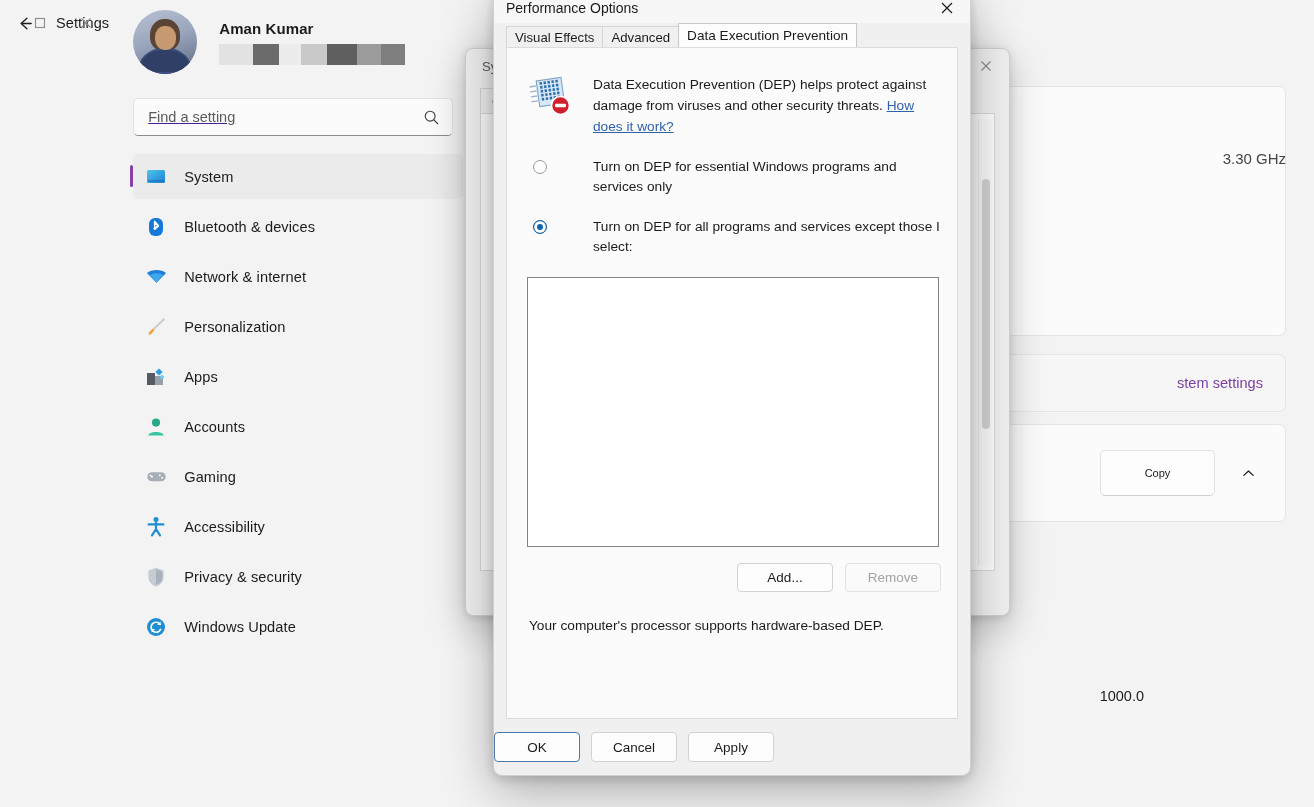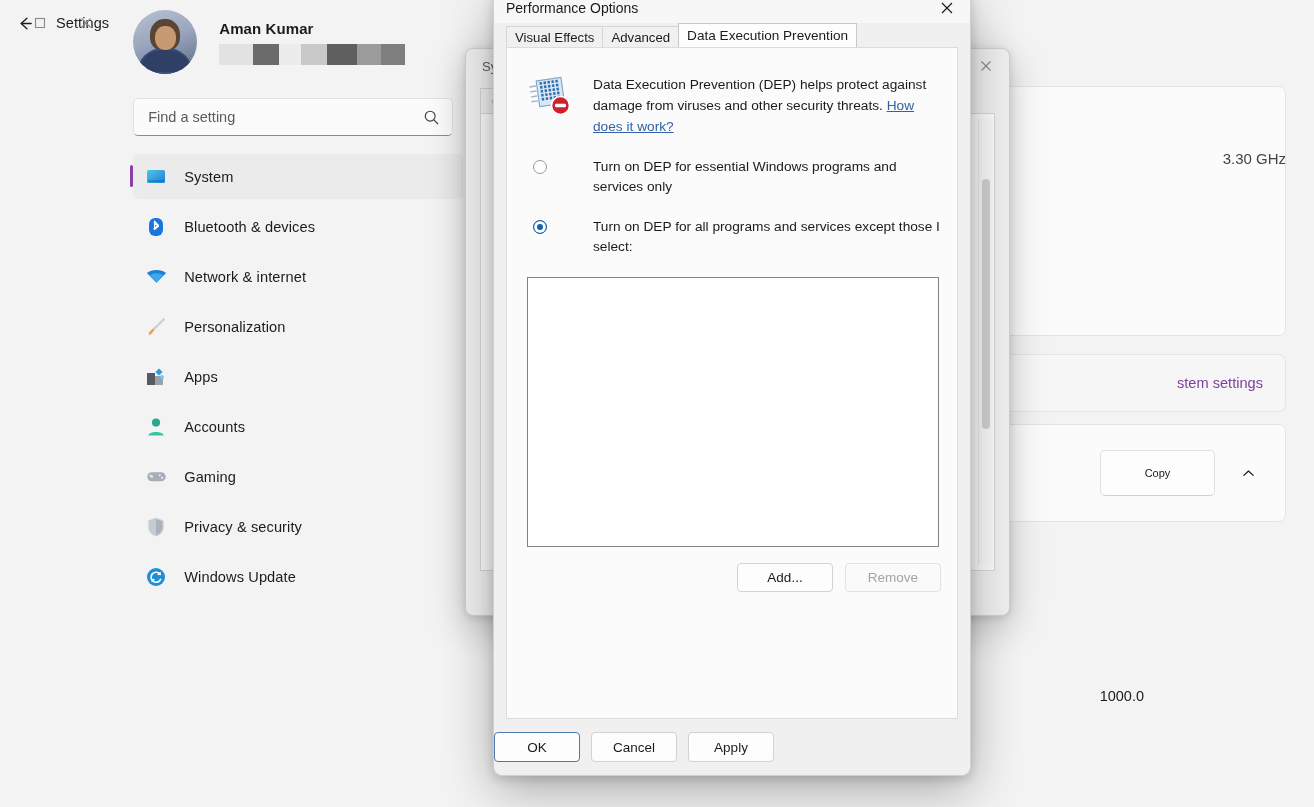--- a/index.html
+++ b/index.html
@@ -92,21 +92,21 @@
   .search-box {
     height: 38px; border-radius: 5px;
     background: #fbfbfb;
     border: 1px solid #e1e1e1;
     border-bottom: 1px solid #8c8c8c;
     display: flex; align-items: center;
     padding: 0 12px 0 14px;
   }
   .search-input {
     flex: 1; border: 0; outline: 0; background: transparent;
-    font-family: inherit; font-size: 14.5px; color: #b91c1c;
+    font-family: inherit; font-size: 14.5px; color: #4c1d95; text-decoration: underline;
   }
   .search-input::placeholder { color: #5b5b5b; }
   .search-icon { color: #3b3b3b; display: flex; }
 
   .navlist { padding: 8px 4px 0 14px; }
   .nav-item {
     height: 45px; display: flex; align-items: center;
     border-radius: 5px; padding-left: 10px; position: relative;
     margin-bottom: 5px;
   }
@@ -468,20 +468,29 @@
               <rect x="2.5" y="7.5" width="19" height="9.5" rx="4.6" fill="#a7adb6"></rect>
               <circle cx="7.2" cy="12.2" r="1.15" fill="#f4f6f8"></circle>
               <circle cx="15.4" cy="10.8" r="1.05" fill="#f4f6f8"></circle>
               <circle cx="17.8" cy="13.4" r="1.05" fill="#f4f6f8"></circle>
               <path d="M4.6 11.1 H6.6 M5.6 10.1 V12.1" stroke="#f4f6f8" stroke-width="1"></path>
             </svg>
           </span>
           <span class="nav-label">Gaming</span>
         </div>
 
+        <div class="nav-item">
+          <span class="nav-ico">
+            <svg width="22" height="22" viewBox="0 0 22 22">
+              <circle cx="11" cy="3.6" r="2.5" fill="#1f8ed4"></circle>
+              <path d="M11 6.6 V13 M3.6 8.4 H18.4 M11 13 L7 19.4 M11 13 L15 19.4" stroke="#1f8ed4" stroke-width="2.2" stroke-linecap="round" fill="none"></path>
+            </svg>
+          </span>
+          <span class="nav-label">Accessibility</span>
+        </div>
 
         <div class="nav-item">
           <span class="nav-ico">
             <svg width="22" height="22" viewBox="0 0 22 22">
               <path d="M11 1.8 L18.6 4.6 V11 C18.6 16, 15 19.2, 11 20.4 C7 19.2, 3.4 16, 3.4 11 V4.6 Z" fill="#c6cbd3"></path>
               <path d="M11 3.2 L17.3 5.5 V11 C17.3 15.2, 14.3 18, 11 19 Z" fill="#aab1bb"></path>
             </svg>
           </span>
           <span class="nav-label">Privacy &amp; security</span>
         </div>
@@ -603,20 +612,21 @@
       <span class="radio-label">Turn on DEP for all programs and services except those I select:</span>
     </div>
 
     <div class="dep-listbox"></div>
 
     <div class="dep-btnrow">
       <button class="dlg-btn">Add...</button>
       <button class="dlg-btn disabled">Remove</button>
     </div>
 
+    <div class="dep-status">Your computer's processor supports hardware-based DEP.</div>
   </div>
 
   <div class="pf-footer">
     <button class="dlg-btn default">OK</button>
     <button class="dlg-btn">Cancel</button>
     <button class="dlg-btn">Apply</button>
   </div>
 </div>
 
 </body></html>

